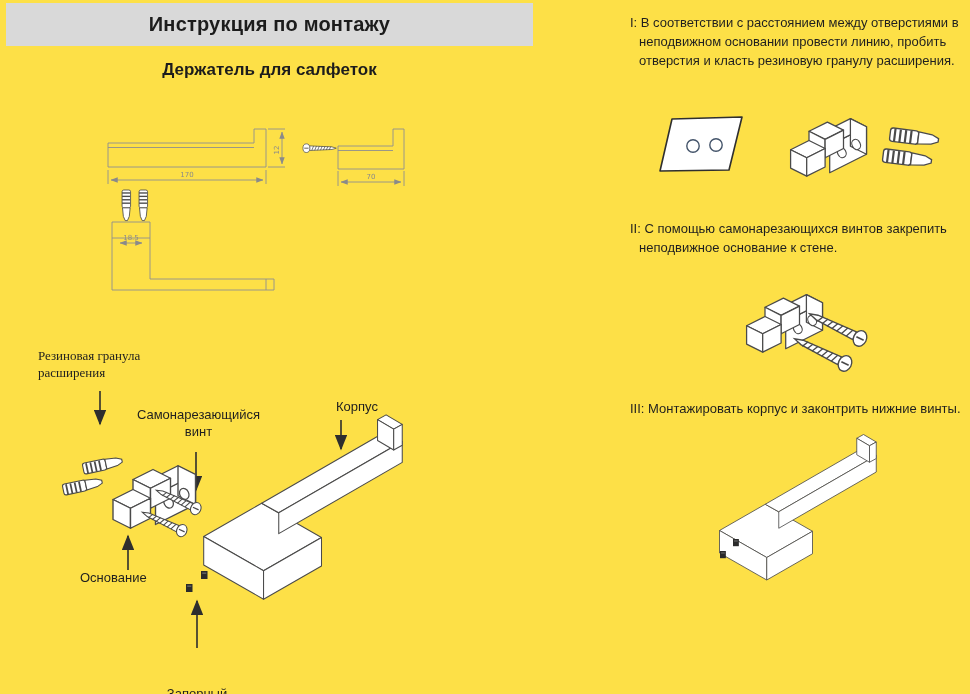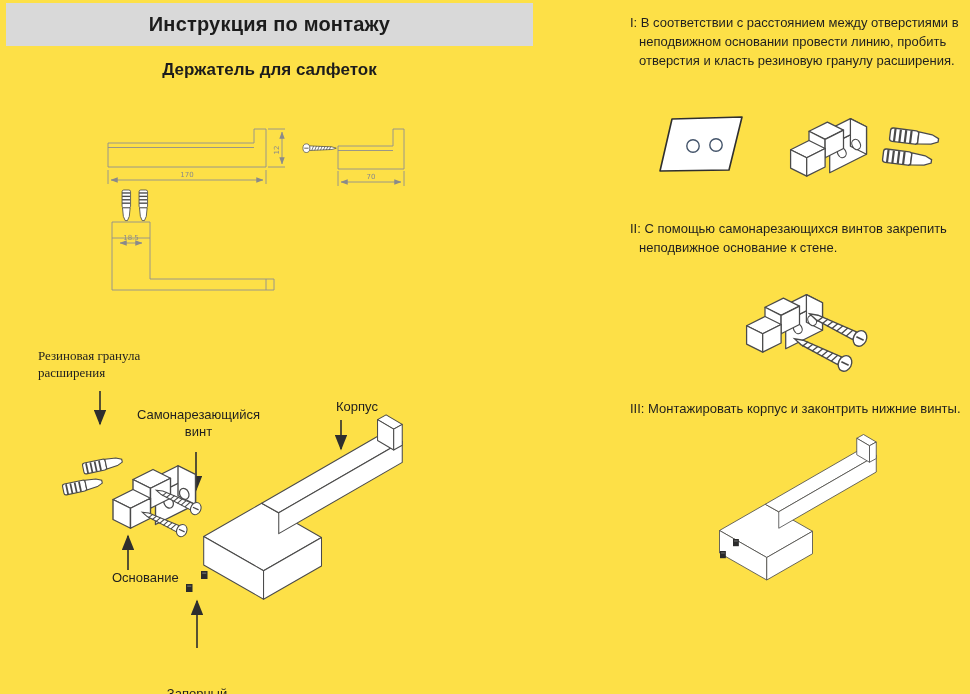--- a/index.html
+++ b/index.html
@@ -162,20 +162,20 @@
     <g>
       <use href="#sym-corpus" transform="translate(715,448) scale(0.75)"></use>
       <use href="#sym-setscrew" transform="translate(733,539) scale(0.9)"></use>
       <use href="#sym-setscrew" transform="translate(720,551) scale(0.9)"></use>
     </g>
   </svg>
 
   <div class="part-label" style="left:38px;top:347px;width:135px;font-family:Liberation Serif, serif;">Резиновая гранула расширения</div>
   <div class="part-label center" style="left:136px;top:406px;width:125px;">Самонарезающийся винт</div>
   <div class="part-label" style="left:336px;top:398px;">Корпус</div>
-  <div class="part-label" style="left:80px;top:569px;margin-left:32px;">Основание</div>
+  <div class="part-label" style="left:80px;top:569px;">Основание</div>
   <div class="part-label center" style="left:162px;top:653px;width:70px;margin-top:32px;">Запорный винт</div>
 
   <div class="step-text" style="left:630px;top:13px;width:338px;">I: В соответствии с расстоянием между отверстиями в неподвижном основании провести линию, пробить отверстия и класть резиновую гранулу расширения.</div>
   <div class="step-text" style="left:630px;top:219px;width:338px;">II: С помощью самонарезающихся винтов закрепить неподвижное основание к стене.</div>
   <div class="step-text" style="left:630px;top:399px;width:340px;">III: Монтажировать корпус и законтрить нижние винты.</div>
 
 </div>
 
 </body></html>

